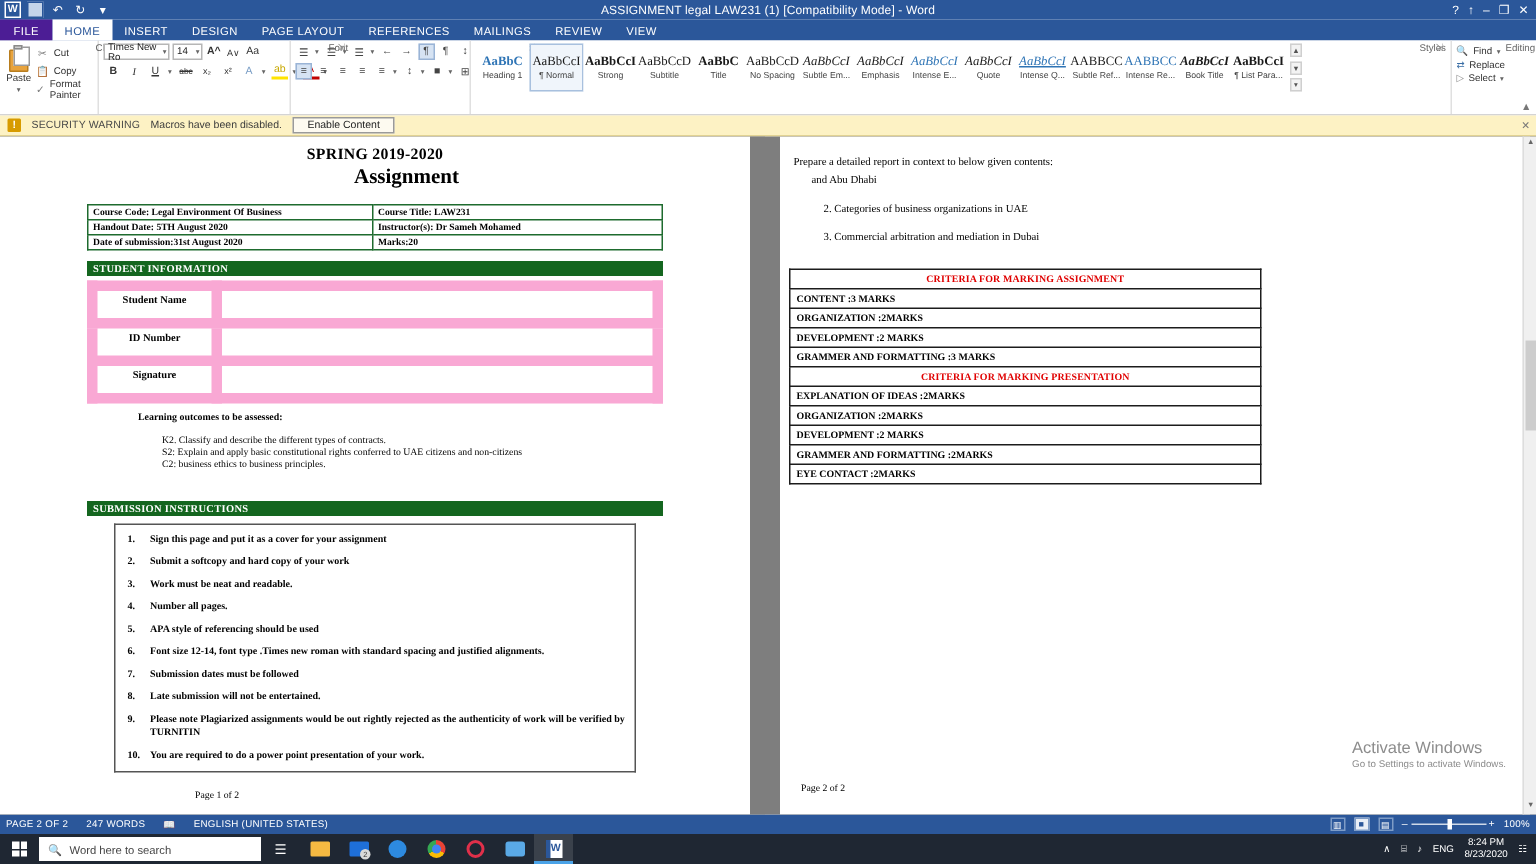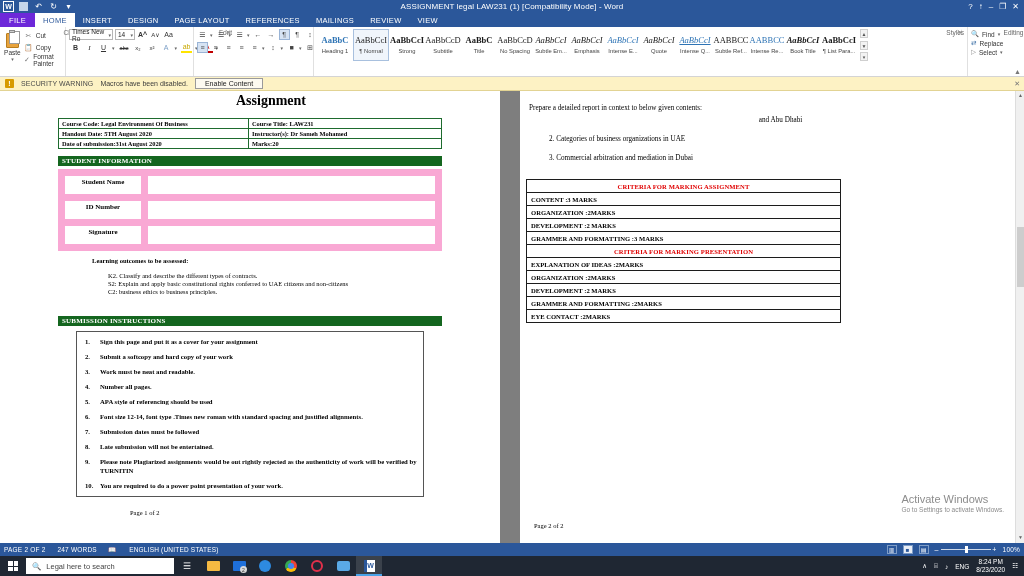--- a/index.html
+++ b/index.html
@@ -24,21 +24,21 @@
   .saveico { width: 11px; height: 11px; background: #c5d5ea; border: 1px solid #2b579a; }
   .title-text {
     position: absolute; left: 0; right: 0; text-align: center;
     font-size: 8px; color: #fff; letter-spacing: .1px; pointer-events: none;
   }
   .winbtns { margin-left: auto; display: flex; align-items: center; gap: 6px; padding-right: 5px; font-size: 8px; }
   .winbtns span { cursor: default; }
 
   
   .tabsrow { height: 14px; background: #2b579a; display: flex; align-items: flex-end; flex: 0 0 14px; position: relative; }
-  .tab-file { background: #6d28d9; color: #fff; font-size: 7.5px; padding: 2px 9px; height: 14px;
+  .tab-file { background: #4c1d95; color: #fff; font-size: 7.5px; padding: 2px 9px; height: 14px;
               display: flex; align-items: center; letter-spacing: .3px; }
   .tab { color: #fff; font-size: 7.5px; padding: 0 8px; height: 14px; display: flex; align-items: center;
          letter-spacing: .3px; }
   .tab.active { background: #fff; color: #2b579a; }
 
   
   .ribbon {
     height: 50px; background: #fff; border-bottom: 1px solid #d4d4d4;
     display: flex; align-items: stretch; flex: 0 0 50px; position: relative; font-size: 7px; color: #444;
   }
@@ -143,21 +143,21 @@
   ol.subm-list li::before { content: counter(s) "."; position: absolute; left: 2px; width: 13px; text-align: left; }
   ol.subm-list li:last-child { margin-bottom: 0; }
 
   .pagefoot { font-family: "Liberation Serif", serif; font-size: 6.5px; margin-top: 12px; padding-left: 130px; }
   .pagefoot2 { font-family: "Liberation Serif", serif; font-size: 6.5px; position: absolute; bottom: 14px; left: 14px; }
 
   
   .r-intro { font-family: "Liberation Serif", serif; font-size: 7.2px; margin: 13px 0 0 9px; }
   .r-list { font-family: "Liberation Serif", serif; font-size: 7.2px; margin-left: 29px; }
   .r-list div { margin-top: 9px; line-height: 10px; }
-  .r-list .cont { margin-top: 3px; margin-left: -8px; text-align: center; }
+  .r-list .cont { margin-top: 3px; margin-left: -8px; }
 
   table.crit { border-collapse: collapse; width: 315px; margin: 16px 0 0 6px; font-family: "Liberation Serif", serif; }
   table.crit td { border: 1px solid #1c1c1c; font-size: 6.6px; font-weight: bold; padding: 2px 4px; height: 13px; }
   td.crit-head { text-align: center; color: #e00000; letter-spacing: .1px; }
 
   .watermark { position: absolute; right: 16px; bottom: 30px; color: #8c8c8c; text-align: left; }
   .wm1 { font-size: 11px; }
   .wm2 { font-size: 6.5px; margin-top: 1px; }
 
   .vscroll { position: absolute; right: 0; top: 0; width: 9px; height: 100%; background: #f0f0f0; border-left: 1px solid #ddd;}
@@ -440,20 +440,21 @@
     <span class="warn-ico">!</span>
     <span class="sec-label">SECURITY WARNING</span>
     <span>Macros have been disabled.</span>
     <span class="enable-btn">Enable Content</span>
     <span class="sec-close">✕</span>
   </div>
 
   <div class="docarea">
 
     <div class="page page1">
+      <div class="ctr doc-serif h-spring" style="margin-top:7px;">SPRING 2019-2020</div>
       <div class="ctr doc-serif h-assign">Assignment</div>
 
       <table class="info">
         <tbody id="info-rows">
             <tr>
               <td style="width: 190px;">Course Code: Legal Environment Of Business</td>
               <td>Course Title: LAW231</td>
             </tr>
             <tr>
               <td style="width: 190px;">Handout Date: 5TH August 2020</td>
@@ -607,21 +608,21 @@
     <div class="startbtn">
       <span class="winlogo">
           <i></i>
           <i></i>
           <i></i>
           <i></i>
         </span>
     </div>
     <div class="searchbox">
       <span>🔍</span>
-      <span>Legal here to search</span>
+      <span>Word here to search</span>
     </div>
     <div class="tb-ico" style="color:#fff;font-size:9px;">☰</div>
     <div class="tb-ico">
       <span style="display:block;width:13px;height:10px;background:#f5b942;border-radius:1px;"></span>
     </div>
     <div class="tb-ico">
       <span style="display:block;width:13px;height:10px;background:#1e6fd9;border-radius:1px;"></span>
       <span class="badge">2</span>
     </div>
     <div class="tb-ico">

